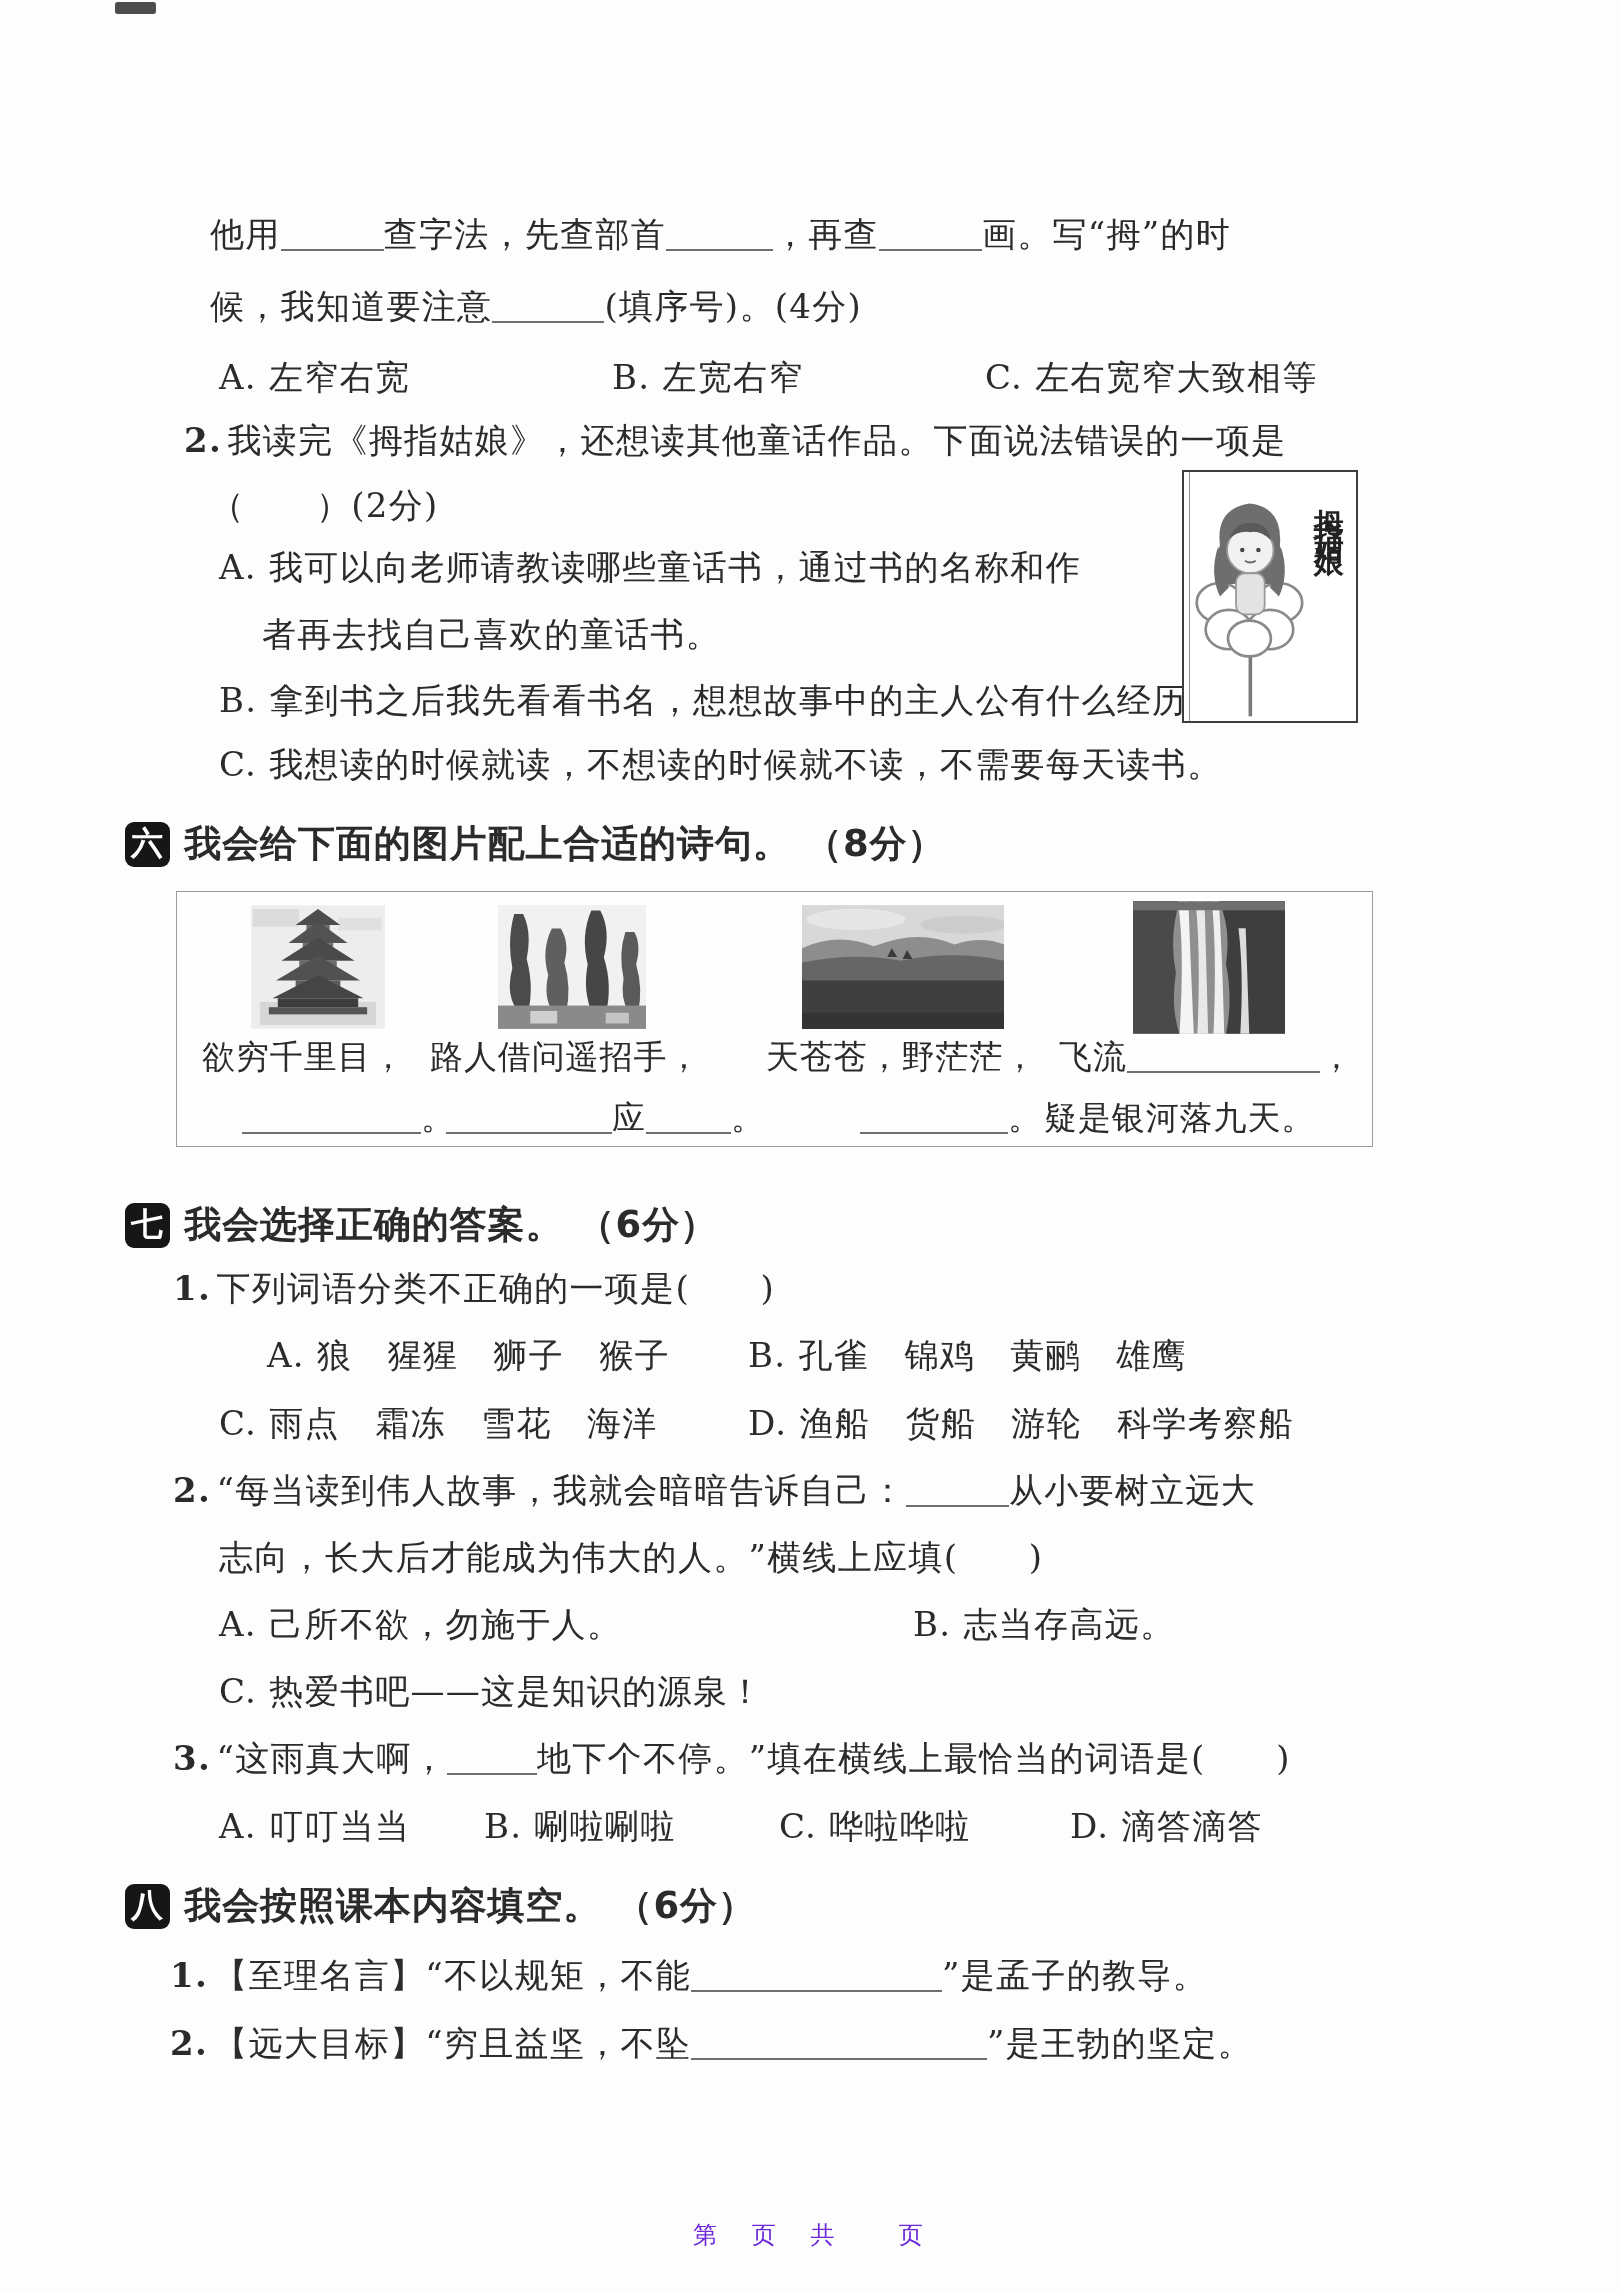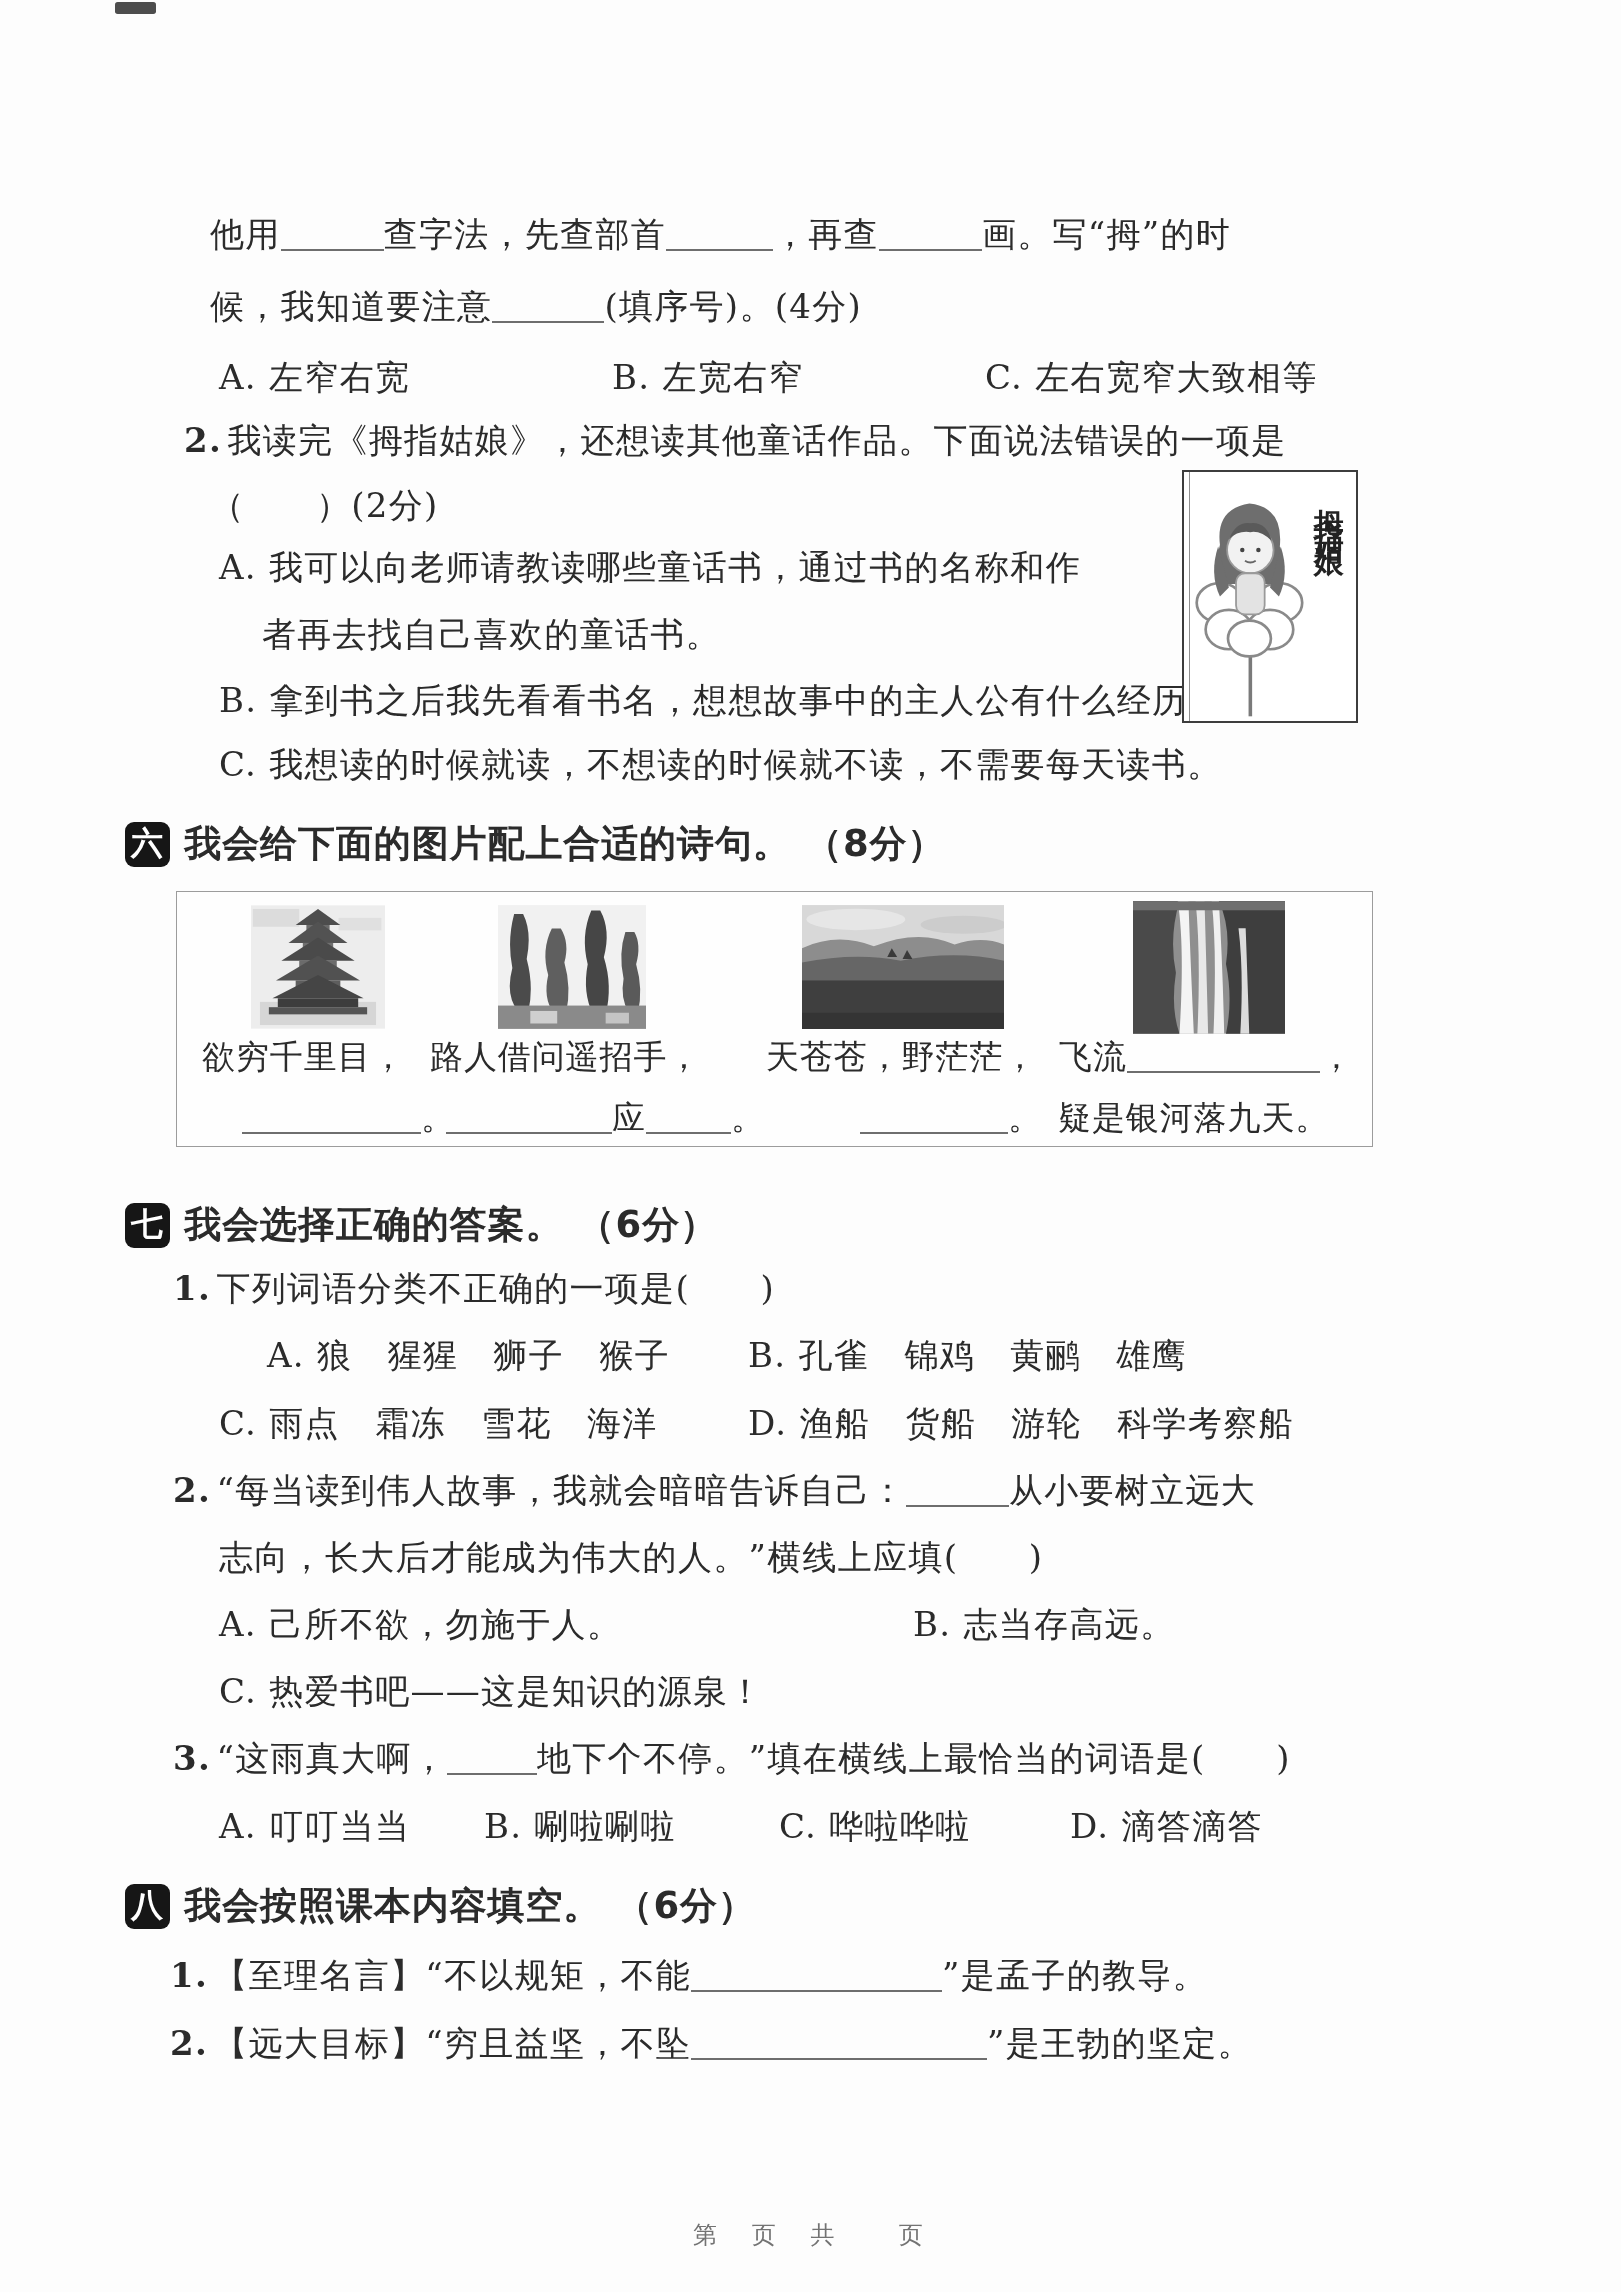--- a/index.html
+++ b/index.html
@@ -63,21 +63,21 @@
   .book-title {
     position:absolute; right:7.2px; top:12.5px;
     writing-mode:vertical-rl;
     font-size:29.6px; font-weight:bold; letter-spacing:12.5px;
     color:#222;
   }
   .book-art { position:absolute; left:9px; bottom:1.8px; }
   .footer {
     position:absolute; left:0; right:0; top:2219px;
     text-align:center;
-    font-size:24px; color:#737373; letter-spacing:5.4px;
+    font-size:24px; color:#6d28d9; letter-spacing:5.4px;
     font-family:"DejaVu Sans","Liberation Sans",sans-serif;
   }
   .smudge {
     position:absolute; left:115px; top:1.8px; width:41px; height:12.5px;
     background:#2e2e2e; border-radius:2.7px; opacity:.85;
   }
 </style>
 </head>
 <body>
 
@@ -188,21 +188,21 @@
 
   <div class="verse" style="left:65px;top:204px;">
     <span class="blank w200"></span><span>。</span>
   </div>
   <div class="verse" style="left:269px;top:204px;">
     <span class="blank w185"></span><span>应</span><span class="blank w95"></span><span>。</span>
   </div>
   <div class="verse" style="left:683px;top:204px;">
     <span class="blank w165"></span><span>。</span>
   </div>
-  <div class="verse" style="left:867px;top:204px;margin-left:14px;">疑是银河落九天。</div>
+  <div class="verse" style="left:867px;top:204px;">疑是银河落九天。</div>
 </div>
 
 <div class="sec-head" style="left:125px;top:1200px;">
   <span class="badge">七</span>
   <span>我会选择正确的答案。</span>
   <span>（6分）</span>
 </div>
 
 <div class="row" style="left:173px;top:1267px;">
   <span class="qnum">1.</span><span>下列词语分类不正确的一项是(　　)</span>

